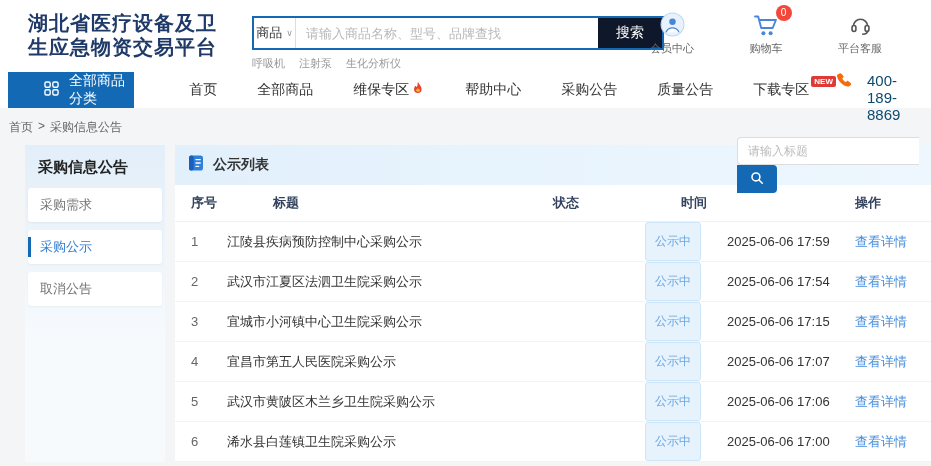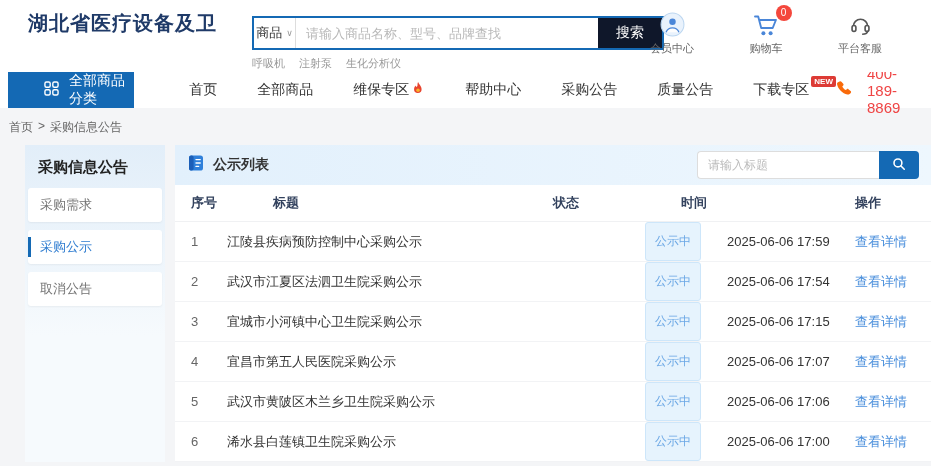--- a/index.html
+++ b/index.html
@@ -29,22 +29,22 @@
     text-align:center; padding:0 3px; }
 
   
   .navbar { height:36px; display:flex; align-items:stretch; background:#fff; }
   .category-btn { width:182px; margin-left:8px; background:#1469b4; color:#fff;
     display:flex; align-items:center; gap:10px; padding-left:36px; font-size:14px; cursor:pointer; }
   .nav-links { display:flex; align-items:center; gap:40px; margin-left:55px; }
   .nav-link { font-size:14px; color:#333; cursor:pointer; white-space:nowrap; display:flex; align-items:flex-start; gap:2px; }
   .new-badge { background:#dd3b35; color:#fff; font-size:8px; padding:1px 3px; border-radius:2px;
     position:relative; top:-5px; font-weight:bold; }
-  .nav-phone { margin-left:auto; margin-right:18px; display:flex; align-items:center; gap:14px;
-    color:#ef4444; font-size:15px; }
+  .nav-phone { margin-left:auto; margin-right:18px; display:flex; gap:14px;
+    color:#0c4a6e; font-size:15px; }
 
   
   .page-lower { background:#f4f5f7; height:358px; }
   .breadcrumb { padding:11px 0 9px 9px; font-size:12px; color:#666; display:flex; gap:5px; }
   .breadcrumb .crumb-link { cursor:pointer; }
 
   .content { display:flex; padding-left:25px; gap:10px; }
 
   
   .sidebar { width:140px; background:linear-gradient(180deg,#e2eef9,#f6fafd 60%); padding:0 0 10px 0; }
@@ -54,21 +54,21 @@
     box-shadow:0 1px 2px rgba(0,0,0,0.05); }
   .side-item.active { color:#2e7cd0; }
   .side-item.active::before { content:""; position:absolute; left:0; top:7px; width:3px; height:20px;
     background:#1469b4; }
 
   
   .main-panel { width:756px; background:#fff; }
   .panel-head { height:40px; background:linear-gradient(90deg,#e2f0fc,#eef7fe); display:flex;
     align-items:center; padding:0 12px; }
   .panel-title { font-size:14px; font-weight:bold; color:#333; margin-left:8px; }
-  .panel-search { margin-left:auto; display:flex; }
+  .panel-search { margin-left:auto; display:flex;flex-direction:column; }
   .panel-search input { width:182px; height:28px; border:1px solid #ddd; border-right:none;
     border-radius:4px 0 0 4px; padding:0 10px; font-size:12px; outline:none; color:#333; }
   .panel-search input::placeholder { color:#bbb; }
   .panel-search button { width:40px; height:28px; background:#1469b4; border:none; border-radius:0 4px 4px 0;
     cursor:pointer; display:flex; align-items:center; justify-content:center; }
 
   .trow, .thead { display:grid; grid-template-columns:36px 1fr 82px 128px 60px; align-items:center;
     padding:0 16px; }
   .thead { height:37px; font-size:13px; font-weight:bold; color:#33425e; border-bottom:1px solid #f0f1f3;gap:46px; }
   .trow { height:40px; font-size:13px; color:#333; border-bottom:1px solid #f2f3f5; }
@@ -78,20 +78,21 @@
     font-size:12px; padding:10px 9px; border-radius:3px; }
   .row-time { color:#333; }
   .detail-link { color:#4a8fdc; cursor:pointer; text-decoration:none; }
 </style>
 </head>
 <body>
 
 <div class="header">
   <div class="logo">
     <div>湖北省医疗设备及卫</div>
+    <div>生应急物资交易平台</div>
   </div>
 
   <div class="search-area">
     <div class="search-box">
       <div class="search-cat">
         <span>商品</span>
         <span class="caret">∨</span>
       </div>
       <input class="search-input" placeholder="请输入商品名称、型号、品牌查找" style="">
       <button class="search-btn">搜索</button>

